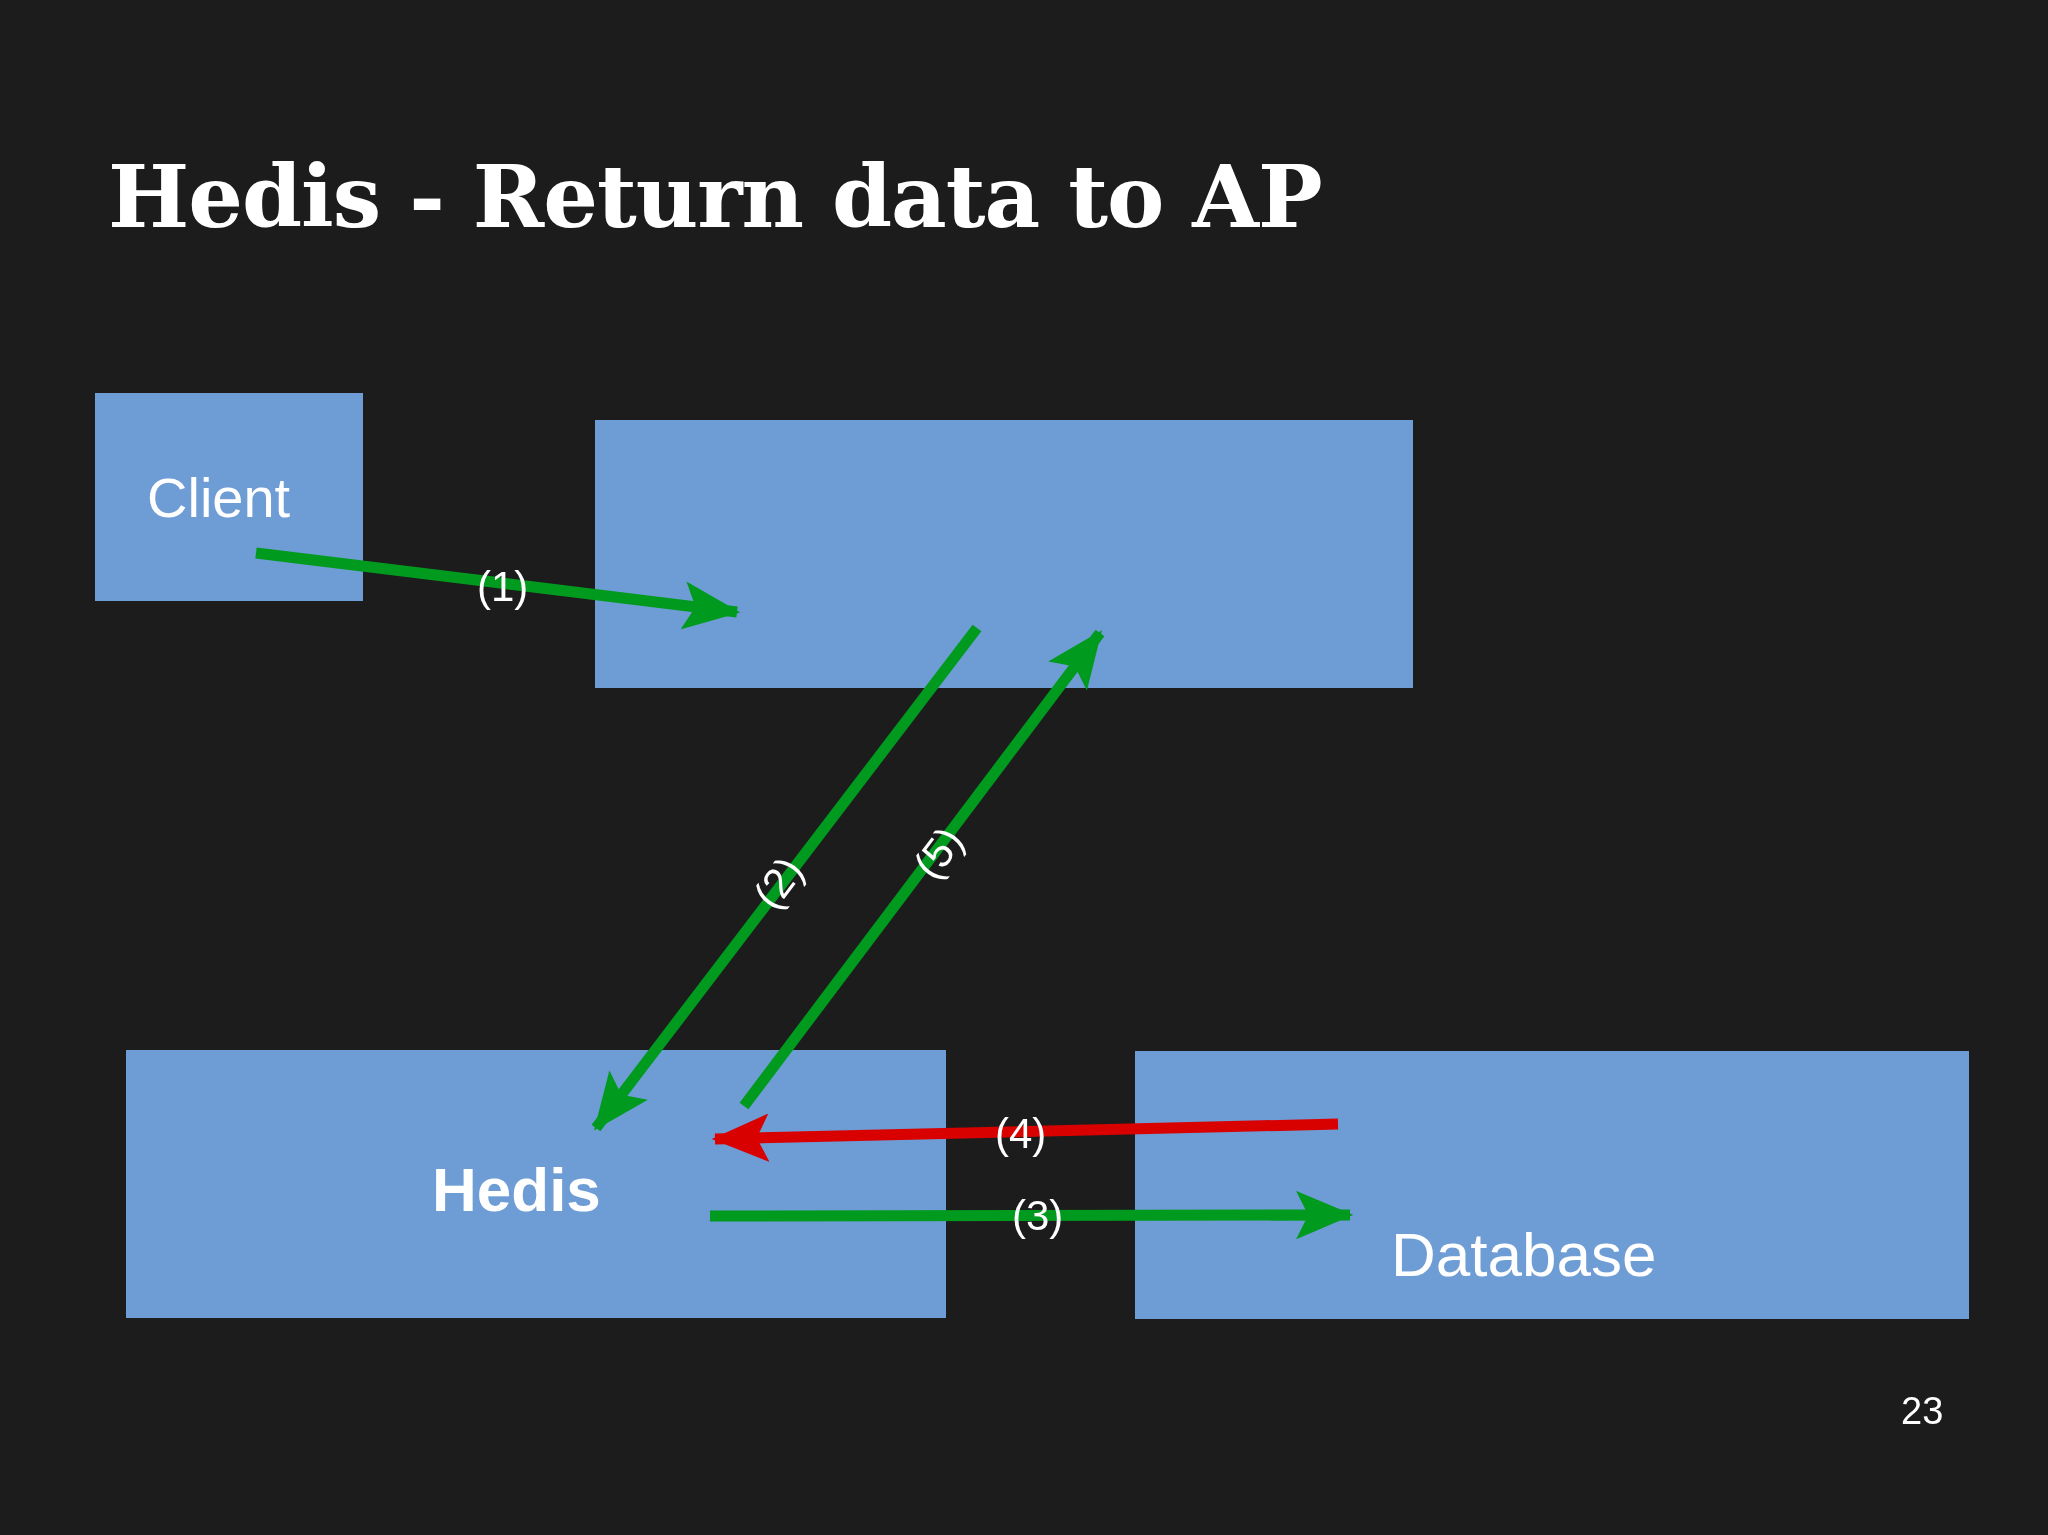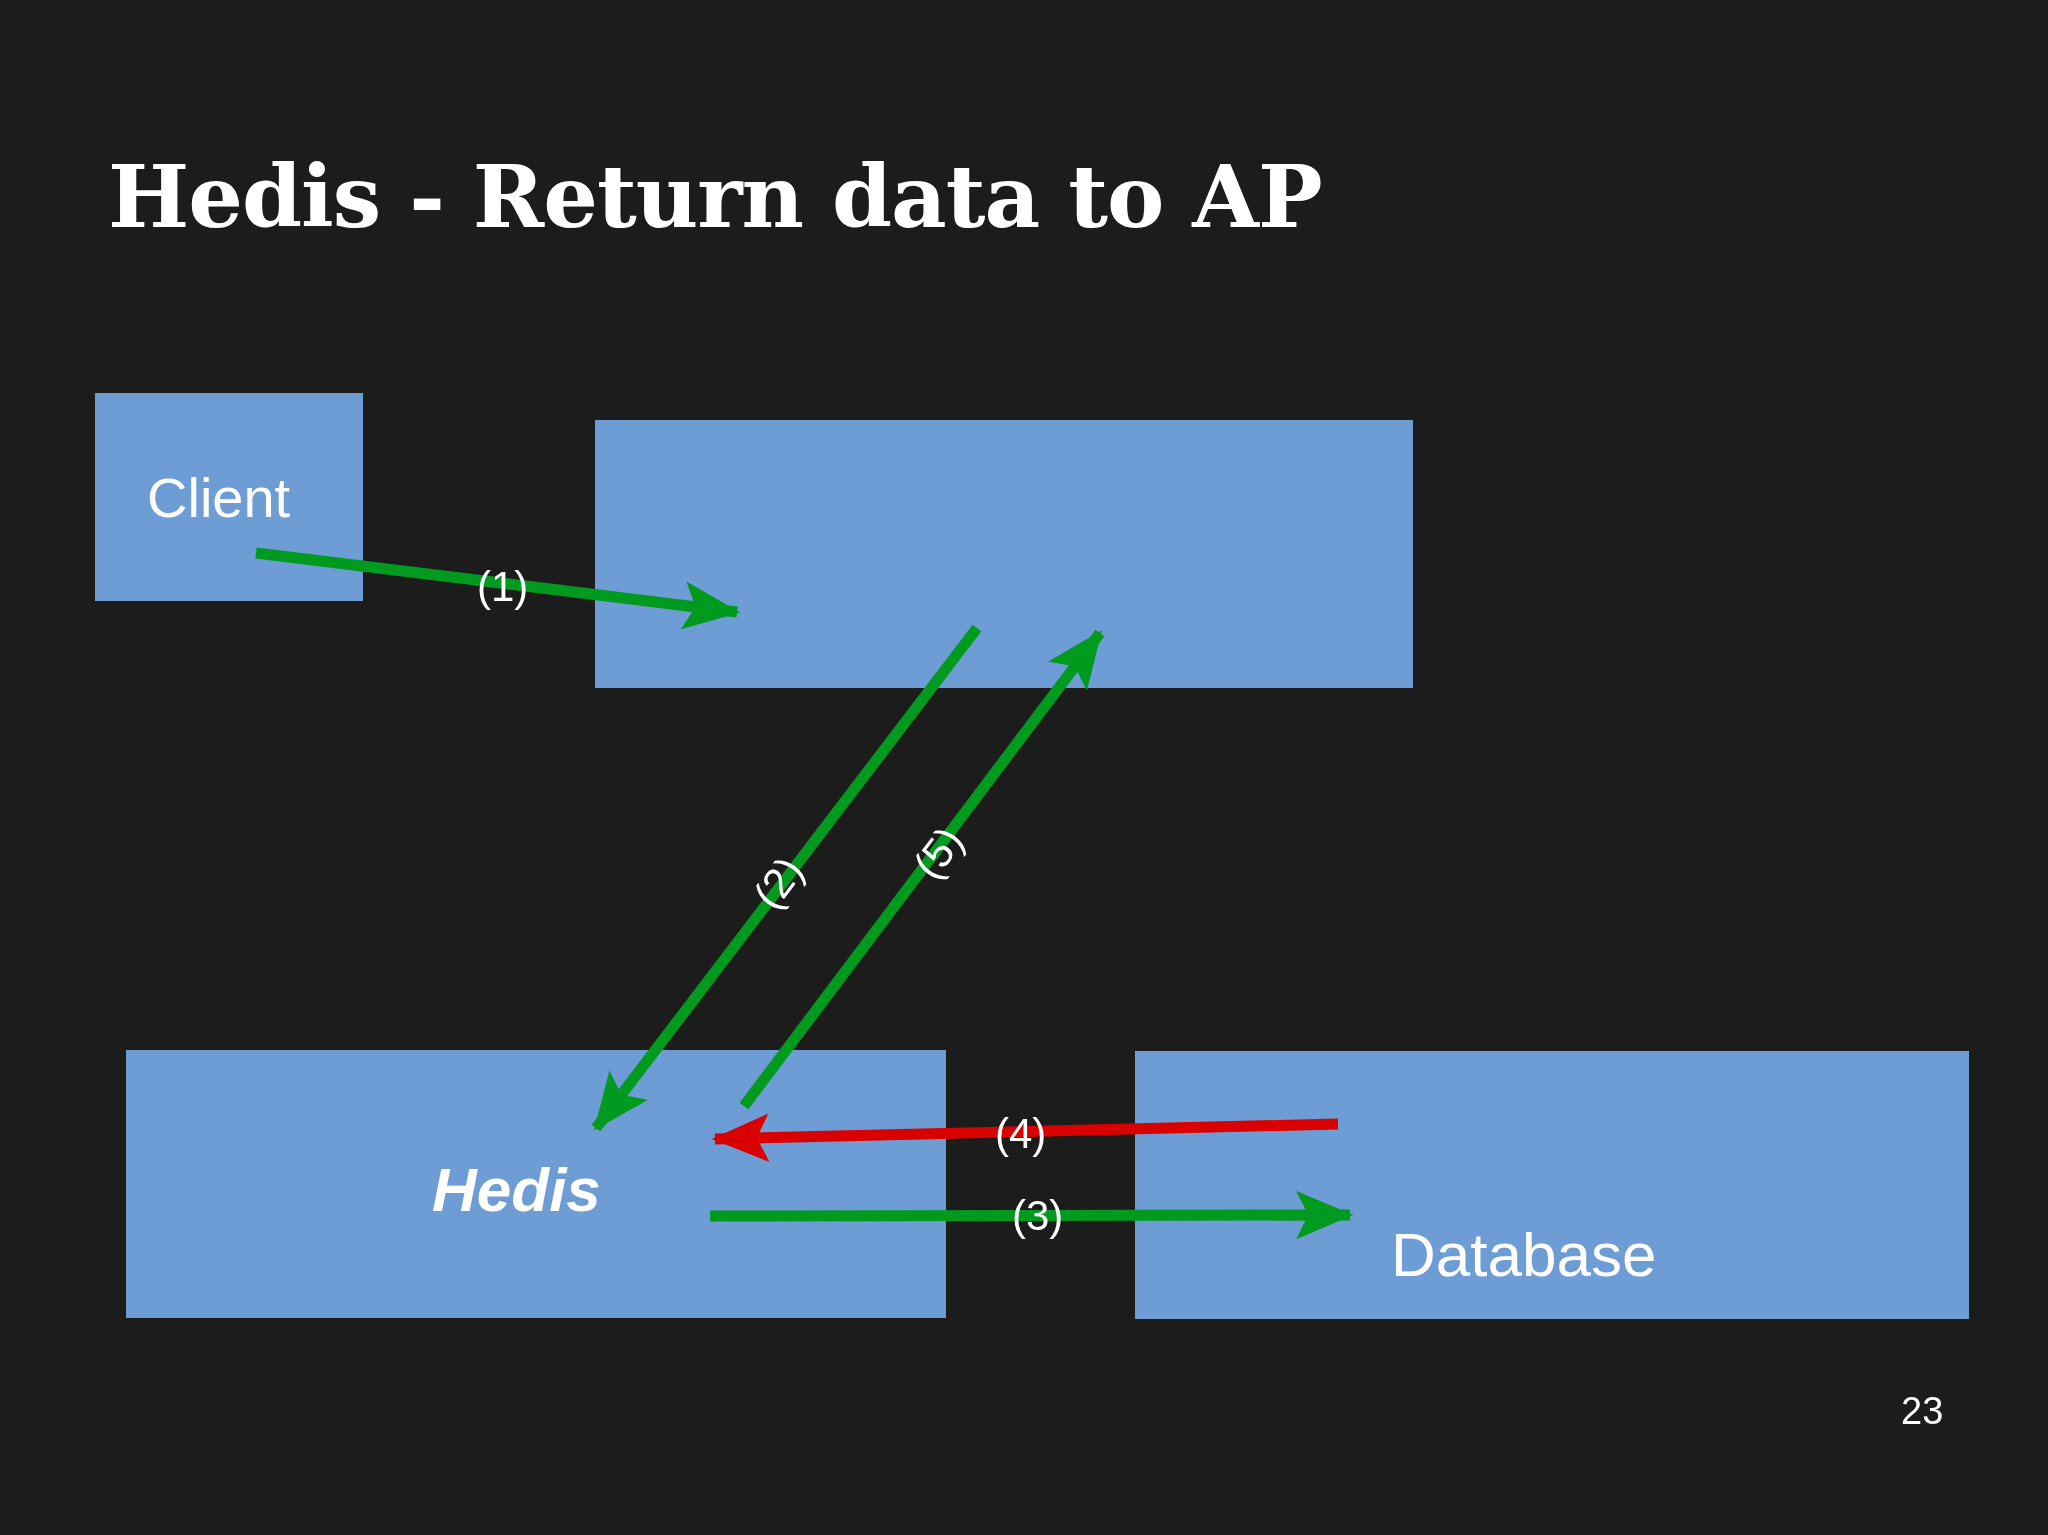--- a/index.html
+++ b/index.html
@@ -41,21 +41,21 @@
     white-space: nowrap;
     line-height: 1;
   }
   #box-client      { left: 95px;  top: 393px;  width: 268px; height: 208px; }
   #box-appserver   { left: 595px; top: 420px;  width: 818px; height: 268px; }
   #box-hedis       { left: 126px; top: 1050px; width: 820px; height: 268px; }
   #box-database    { left: 1135px;top: 1051px; width: 834px; height: 268px; }
 
   #label-client    { left: 147px; top: 470px;  font-size: 56px; }
   #label-appserver { left: 702px; top: 521px;  font-size: 62px; }
-  #label-hedis     { left: 432px; top: 1159px; font-size: 62px; font-weight: bold; font-style: italic; }
+  #label-hedis     { left: 432px; top: 1159px; font-size: 62px; font-weight: bold; }
   #label-database  { left: 1391px;top: 1224px; font-size: 62px; }
 
   #arrows {
     position: absolute;
     left: 0; top: 0;
     width: 2048px;
     height: 1535px;
     pointer-events: none;
   }
   .step-num {

